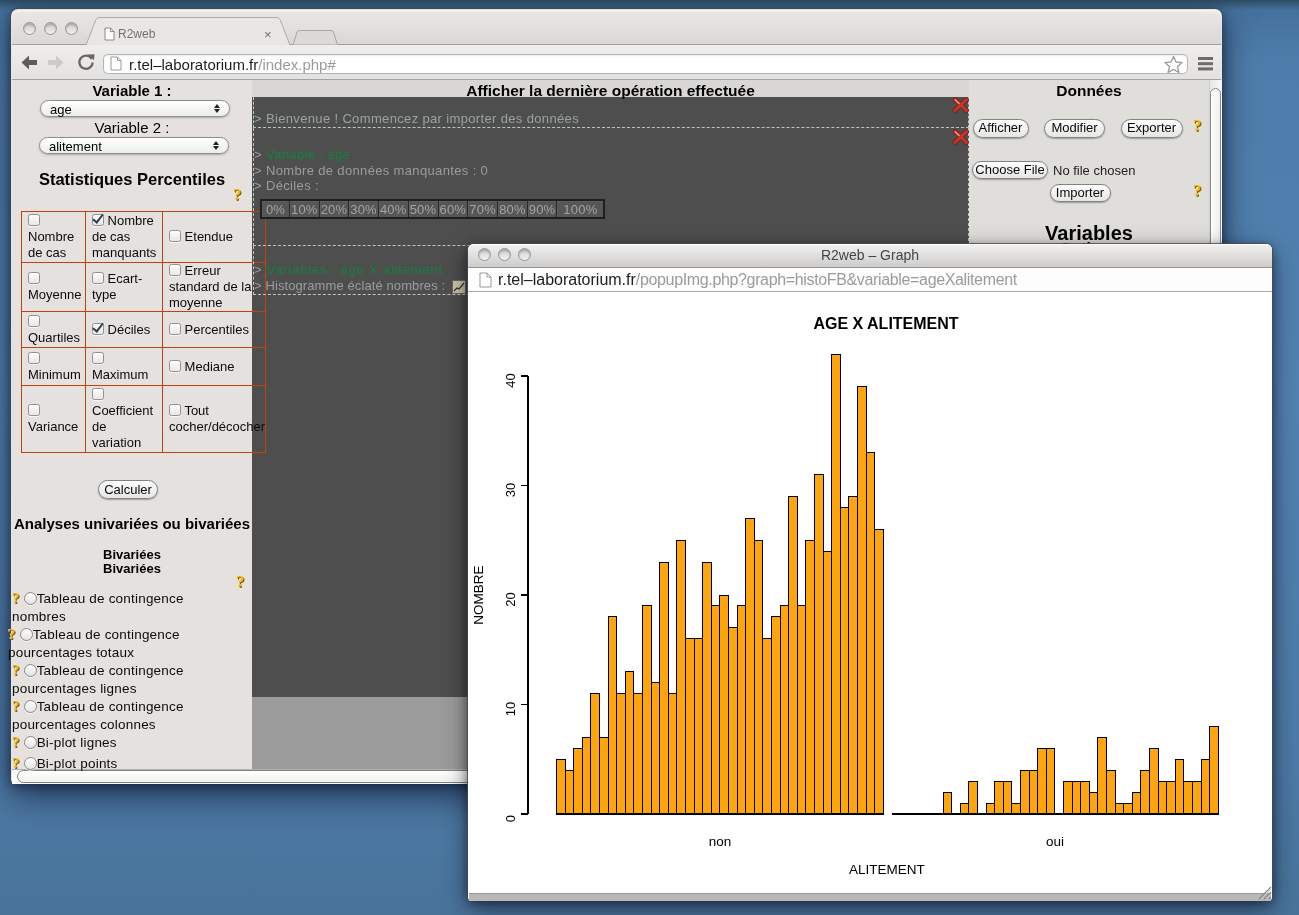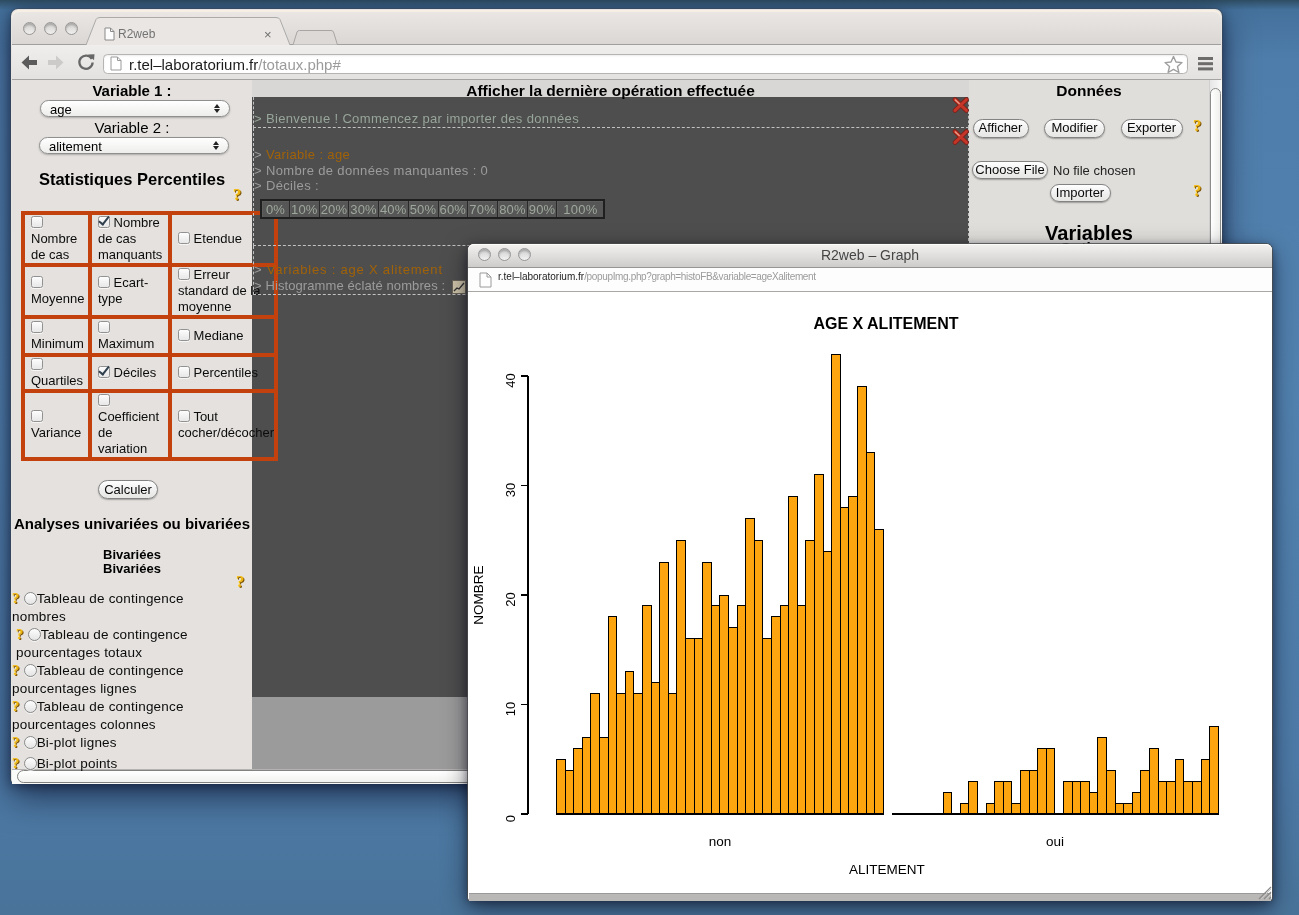--- a/index.html
+++ b/index.html
@@ -11,21 +11,21 @@
 #tb{position:absolute;left:12px;top:45px;width:1209px;height:34px;background:linear-gradient(#f0eeec,#e4e2e0);border-bottom:1px solid #a5a3a1}
 #urlbar{position:absolute;left:103px;top:53.5px;width:1083px;height:18px;background:#fff;border:1px solid #b6b4b2;border-radius:4.5px;box-shadow:inset 0 1px 2px rgba(0,0,0,.08)}
 #urltext{position:absolute;left:129px;top:55.5px;font-size:15px;color:#1c1c1c;white-space:nowrap}
 .g{color:#9b9b9b}
 .mbtn{position:absolute;border:1px solid #838383;border-radius:10px;background:linear-gradient(#ffffff,#f3f3f3 40%,#e6e6e4);box-shadow:0 1px 1.5px rgba(0,0,0,.3);font-size:13px;color:#0a0a0a;text-align:center;font-family:inherit}
 .cb{display:inline-block;width:10px;height:10px;border:1px solid #919191;border-radius:2.5px;background:linear-gradient(#fdfdfd,#e7e7e7);vertical-align:-1px;position:relative;box-shadow:0 1px 0 rgba(255,255,255,.7)}
 .cb.ck:after{content:"";position:absolute;left:1.5px;top:-3px;width:4px;height:9px;border-right:2px solid #30404e;border-bottom:2px solid #30404e;transform:rotate(38deg)}
 .rd{display:inline-block;width:11px;height:11px;border:1px solid #8a8a8a;border-radius:50%;background:linear-gradient(#fdfdfd,#e4e4e4);vertical-align:-2px;box-shadow:0 1px 0 rgba(255,255,255,.7)}
 .q{color:#eeb511;font-weight:bold;font-size:17px;text-shadow:1px 1px 0 #7e5507,-0.5px -0.5px 0 #ffe98a;font-family:"Liberation Serif",serif;line-height:17px}
 .cl{position:absolute;font-size:13px;letter-spacing:.35px;color:#9c9c9c;white-space:nowrap}
-.or{color:#a16207}
+.or{color:#15803d}
 .blk{position:absolute;border:1px dashed #c2c2c2}
 .hd{position:absolute;font-weight:bold;color:#000;text-align:center}
 </style>
 </head>
 <body>
 <div id="win"></div>
 <div id="tabs"></div>
 <svg class="abs" style="left:80px;top:17px" width="220" height="28" viewBox="0 0 220 28">
   <path d="M6,28 L16,2.5 Q17,0.5 20,0.5 L196,0.5 Q199,0.5 200,2.5 L210,28 Z" fill="#e9e6e4"></path>
   <path d="M6,28 L16,2.5 Q17,0.5 20,0.5 L196,0.5 Q199,0.5 200,2.5 L210,28" fill="none" stroke="#abaaa8" stroke-width="1"></path>
@@ -51,21 +51,21 @@
 </svg>
 <svg class="abs" style="left:77px;top:54px" width="18" height="17" viewBox="0 0 18 17">
   <path d="M14.8,5 A6.6 6.6 0 1 0 15.6,8.5" fill="none" stroke="#676767" stroke-width="2.3"></path>
   <path d="M11,0.5 L17.5,0.2 L17,6.3 Z" fill="#676767"></path>
 </svg>
 <div id="urlbar"></div>
 <svg class="abs" style="left:109.5px;top:55.5px" width="12" height="15" viewBox="0 0 12 15">
   <path d="M1,1 L7.5,1 L11,4.5 L11,14 L1,14 Z" fill="#fff" stroke="#9a9a9a"></path>
     <path d="M7.5,1 L7.5,4.5 L11,4.5" fill="none" stroke="#9a9a9a"></path>
 </svg>
-<div id="urltext">r.tel–laboratorium.fr<span class="g">/totaux.php#</span></div>
+<div id="urltext">r.tel–laboratorium.fr<span class="g">/index.php#</span></div>
 <svg class="abs" style="left:1163.5px;top:54.5px" width="19" height="19" viewBox="0 0 19 19">
   <path d="M9.5,1.5 L12,7 L18,7.6 L13.5,11.6 L14.9,17.5 L9.5,14.4 L4.1,17.5 L5.5,11.6 L1,7.6 L7,7 Z" fill="none" stroke="#9e9e9e" stroke-width="1.4" stroke-linejoin="round"></path>
 </svg>
 <div class="abs" style="left:1198px;top:56.5px;width:15px;height:3px;background:#6e6c6a;box-shadow:0 5.2px 0 #6e6c6a,0 10.4px 0 #6e6c6a"></div>
 
 <div class="abs" style="left:12px;top:80px;width:1197px;height:690px;background:#9b9b9b"></div>
 <div class="abs" style="left:12px;top:80px;width:240px;height:690px;background:#e4e1de"></div>
 <div class="abs" style="left:252px;top:80px;width:717px;height:17px;background:#d9d7d5"></div>
 <div class="abs" style="left:252px;top:97px;width:717px;height:600px;background:#4e4e4e"></div>
 <div class="abs" style="left:969px;top:80px;width:240px;height:690px;background:#e0deda"></div>
@@ -74,21 +74,21 @@
 <div class="abs" style="left:1210px;top:88px;width:9px;height:225px;border-radius:5.5px;background:linear-gradient(90deg,#ffffff,#efefed);border:1px solid #8c8c8a"></div>
 <div class="abs" style="left:12px;top:769px;width:1209px;height:14px;background:#fafaf8;border-top:1px solid #b5b3b1"></div>
 <div class="abs" style="left:17px;top:770px;width:1020px;height:11px;border-radius:6.5px;background:linear-gradient(#ffffff,#f2f2f0);border:1px solid #828280"></div>
 
 <style>
 .sel{height:15px;border:1px solid #8f8f8f;border-radius:8.5px;background:linear-gradient(#ffffff,#ededeb);box-shadow:0 1px 2px rgba(0,0,0,.25);font-size:13px;color:#000;padding-left:9px;line-height:15px}
 .sel span{position:relative;top:0.5px}
 .sel:after{content:"";position:absolute;right:9px;top:3px;width:0;height:0;border-left:3.5px solid transparent;border-right:3.5px solid transparent;border-bottom:4.5px solid #222}
 .sel:before{content:"";position:absolute;right:9px;bottom:3px;width:0;height:0;border-left:3.5px solid transparent;border-right:3.5px solid transparent;border-top:4.5px solid #222}
 #stt{position:absolute;border-collapse:collapse;font-size:13px;color:#0c0c0c;line-height:16px}
-#stt td{border:4px solid #c2410c;padding:0 0 0 6px;vertical-align:middle}
+#stt td{border:1px solid #c2410c;padding:0 0 0 6px;vertical-align:middle}
 .rr{position:absolute;width:208px;font-size:13.5px;color:#0c0c0c;line-height:17.5px;letter-spacing:.2px}
 .rr .q{font-size:15px}
 </style>
 <div class="hd" style="left:12px;top:82px;width:240px;font-size:15px;font-weight:bold">Variable 1&nbsp;:</div>
 <div class="abs sel" style="left:40px;top:100px;width:179px"><span>age</span></div>
 <div class="hd" style="left:12px;top:119px;width:240px;font-size:15px;font-weight:normal">Variable 2&nbsp;:</div>
 <div class="abs sel" style="left:39px;top:137px;width:179px"><span>alitement</span></div>
 <div class="hd" style="left:12px;top:170px;width:240px;font-size:16.5px">Statistiques Percentiles</div>
 <div class="abs q" style="left:233px;top:186px">?</div>
 <table id="stt" style="left:21px;top:211px">
@@ -96,44 +96,44 @@
       <tr style="height:51px">
   <td style="width:57px"><span class="cb"></span> Nombre de cas</td>
   <td style="width:70px"><span class="cb ck"></span> Nombre de cas manquants</td>
   <td style="width:96px"><span class="cb"></span> Etendue</td>
 </tr>
 <tr style="height:49px">
   <td><span class="cb"></span> Moyenne</td>
   <td><span class="cb"></span> Ecart-type</td>
   <td><span class="cb"></span> Erreur standard de la moyenne</td>
 </tr>
+<tr style="height:36px">
+  <td><span class="cb"></span> Quartiles</td>
+  <td><span class="cb ck"></span> Déciles</td>
+  <td><span class="cb"></span> Percentiles</td>
+</tr>
 <tr style="height:38px">
   <td><span class="cb"></span> Minimum</td>
   <td><span class="cb"></span> Maximum</td>
   <td><span class="cb"></span> Mediane</td>
-</tr>
-<tr style="height:36px">
-  <td><span class="cb"></span> Quartiles</td>
-  <td><span class="cb ck"></span> Déciles</td>
-  <td><span class="cb"></span> Percentiles</td>
 </tr>
 <tr style="height:67px">
   <td><span class="cb"></span> Variance</td>
   <td><span class="cb"></span><br>Coefficient<br>de<br>variation</td>
   <td><span class="cb"></span> Tout cocher/décocher</td>
 </tr>
 </tbody>
   </table>
 <div class="mbtn" style="left:98px;top:480px;width:58px;height:17px;line-height:17px">Calculer</div>
 <div class="hd" style="left:8px;top:515px;width:248px;font-size:15px">Analyses univariées ou bivariées</div>
 <div class="hd" style="left:12px;top:547px;width:240px;font-size:13px">Bivariées</div>
 <div class="hd" style="left:12px;top:560.5px;width:240px;font-size:13px">Bivariées</div>
 <div class="abs q" style="left:236px;top:573px">?</div>
 <div class="rr" style="left:12px;top:590px"><span class="q">?</span> <span class="rd"></span>Tableau de contingence nombres</div>
-<div class="rr" style="left:16px;top:626px"><span class="q">?</span> <span class="rd"></span>Tableau de contingence pourcentages totaux</div>
+<div class="rr" style="left:8px;top:626px"><span class="q">?</span> <span class="rd"></span>Tableau de contingence pourcentages totaux</div>
 <div class="rr" style="left:12px;top:662px"><span class="q">?</span> <span class="rd"></span>Tableau de contingence pourcentages lignes</div>
 <div class="rr" style="left:12px;top:698px"><span class="q">?</span> <span class="rd"></span>Tableau de contingence pourcentages colonnes</div>
 <div class="rr" style="left:12px;top:734px"><span class="q">?</span> <span class="rd"></span>Bi-plot lignes</div>
 <div class="rr" style="left:12px;top:755px"><span class="q">?</span> <span class="rd"></span>Bi-plot points</div>
 
 <style>
 .xic{position:absolute;width:17px;height:16px}
 #dtab{position:absolute;left:260px;top:199px;border-collapse:collapse;font-size:13px;letter-spacing:.2px;color:#9da79b;border:2px solid #1f1f1f}
 #dtab td{border:1px solid #2a2a2a;background:#565656;height:16px;text-align:center;padding:0 1px;box-shadow:inset 0.5px 0.5px 0 rgba(170,170,158,.22)}
 .gr{color:#97a59a}
@@ -202,21 +202,21 @@
 <div id="pwtitle"></div>
 <div class="abs" style="left:468px;top:247px;width:804px;text-align:center;font-size:14px;color:#454545">R2web – Graph</div>
 <div class="tl2" style="left:478px;top:248px"></div>
 <div class="tl2" style="left:498px;top:248px"></div>
 <div class="tl2" style="left:518px;top:248px"></div>
 <div id="pwurl"></div>
 <svg class="abs" style="left:479px;top:271.5px" width="13" height="16" viewBox="0 0 13 16">
   <path d="M1,1 L8,1 L12,5 L12,15 L1,15 Z" fill="#fff" stroke="#9a9a9a"></path>
     <path d="M8,1 L8,5 L12,5" fill="none" stroke="#9a9a9a"></path>
 </svg>
-<div class="abs" style="left:498px;top:271px;font-size:10px;color:#1c1c1c;white-space:nowrap">r.tel–laboratorium.fr<span class="g" style="letter-spacing:-0.35px">/popupImg.php?graph=histoFB&amp;variable=ageXalitement</span></div>
+<div class="abs" style="left:498px;top:271px;font-size:16px;color:#1c1c1c;white-space:nowrap">r.tel–laboratorium.fr<span class="g" style="letter-spacing:-0.35px">/popupImg.php?graph=histoFB&amp;variable=ageXalitement</span></div>
 <div class="abs" style="left:469px;top:893px;width:802px;height:7px;background:#bab8b6;border-top:1px solid #9a9a9a"></div>
 <svg class="abs" style="left:1256px;top:884px" width="16" height="16" viewBox="0 0 16 16">
   <path d="M15,3 L3,15 M15,8 L8,15 M15,13 L13,15" stroke="#8a8a8a" stroke-width="1.2"></path>
   <path d="M15,5 L5,15 M15,10 L10,15" stroke="#c8c8c8" stroke-width="1"></path>
 </svg>
 <svg class="abs" style="left:470px;top:292px" width="803" height="600" viewBox="0 0 803 600" shape-rendering="crispEdges">
 <text x="416" y="37" text-anchor="middle" font-family="Liberation Sans,sans-serif" font-size="16" font-weight="bold" fill="#000">AGE X ALITEMENT</text>
 <line x1="58" y1="84" x2="58" y2="522" stroke="#000" stroke-width="1.2"></line>
 <line x1="51" y1="522" x2="58" y2="522" stroke="#000" stroke-width="1.2"></line>
 <text x="45" y="526.5" text-anchor="middle" font-family="Liberation Sans,sans-serif" font-size="13" fill="#000" transform="rotate(-90 45 526.5)">0</text>

